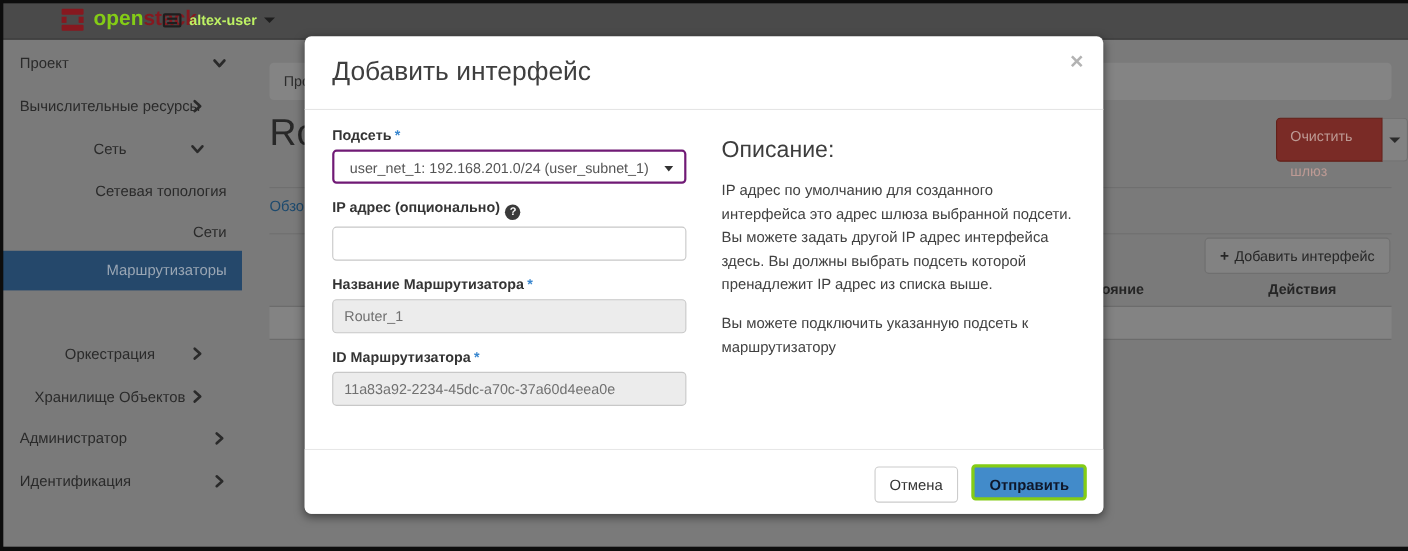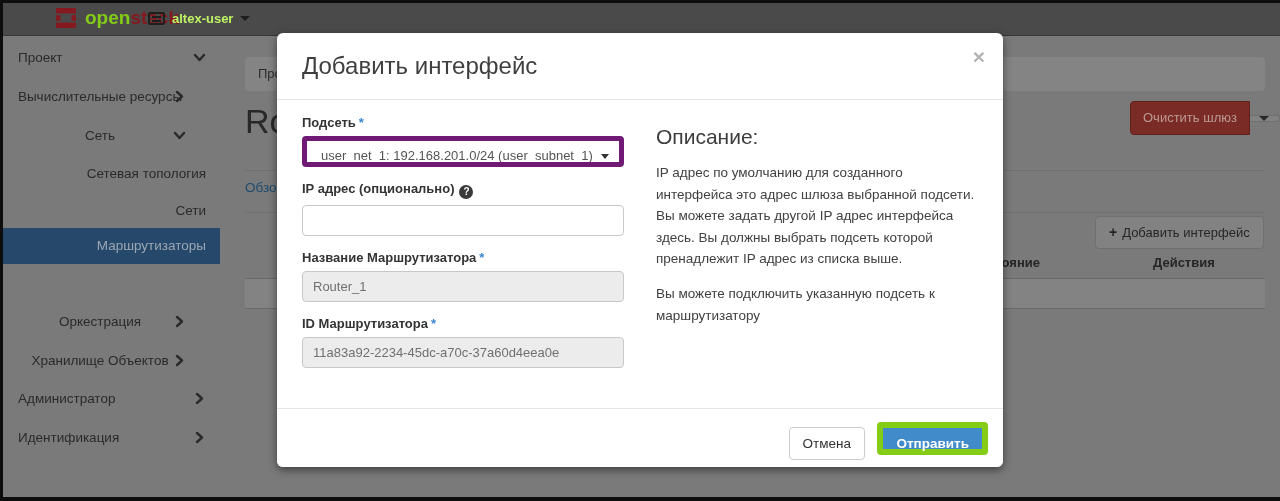--- a/index.html
+++ b/index.html
@@ -36,21 +36,21 @@
   .side-item.selected { background:#25486b; color:#9aa6b4; }
 
   
   .main { position:absolute; left:220px; top:36px; right:0; bottom:0; background:#7a7a7a; z-index:1; overflow:hidden; }
   .breadcrumb-bar { position:absolute; left:25px; top:21px; width:1020px; height:34px; background:#848484; border-radius:4px; color:#2c2c2c; font-size:13px; line-height:34px; padding-left:13px; white-space:nowrap; overflow:hidden; }
   .page-title { position:absolute; left:25px; top:66px; font-size:34px; font-weight:normal; color:#282828; white-space:nowrap; }
   .hr1 { position:absolute; left:25px; right:15px; top:134px; height:0; border-top:1px solid #6f6f6f; }
   .tab-link { position:absolute; left:25px; top:144px; font-size:13.5px; color:#1d4a6e; white-space:nowrap; }
   .tab-border { position:absolute; left:25px; right:15px; top:176px; border-top:1px solid #6f6f6f; }
 
-  .btn-split { position:absolute; left:910px; top:71px; height:22px; display:flex;align-items:center; }
+  .btn-split { position:absolute; left:940px; top:71px; height:40px; display:flex; }
   .btn-danger-dim { background:#7a2b26; color:#bd9a94; font-size:13px; border:1px solid #632019; border-radius:4px 0 0 4px; padding:0 12px; line-height:32px; cursor:pointer; }
   .btn-caret-dim { width:30px; background:#828282; border:1px solid #6f6f6f; border-left:none; border-radius:0 4px 4px 0; display:flex; align-items:center; justify-content:center; cursor:pointer; }
   .btn-caret-dim .tri { width:0; height:0; border-left:5px solid transparent; border-right:5px solid transparent; border-top:5px solid #2b2b2b; }
 
   .btn-add-if { position:absolute; left:875px; top:180px; height:33px; background:#828282; border:1px solid #6f6f6f; border-radius:4px; color:#262626; font-size:13px; line-height:31px; padding:0 13px; cursor:pointer; white-space:nowrap; }
   .btn-add-if .plus { font-weight:bold; margin-right:5px; font-size:14px; }
 
   .th-admin { position:absolute; right:240px; top:219px; font-size:13px; font-weight:bold; color:#252525; white-space:nowrap; }
   .th-actions { position:absolute; left:933px; top:219px; font-size:13px; font-weight:bold; color:#252525; }
   .th-border { position:absolute; left:25px; right:15px; top:242px; border-top:1px solid #696969; }
@@ -60,31 +60,31 @@
   .modal { position:absolute; left:277px; top:33px; width:726px; height:434px; background:#ffffff; border-radius:6px; box-shadow:0 3px 9px rgba(0,0,0,0.5); z-index:20; }
   .modal-header { position:relative; height:67px; border-bottom:1px solid #e5e5e5; padding:19px 25px 0 25px; }
   .modal-title { font-size:24px; font-weight:normal; color:#3f3f3f; }
   .modal-close { position:absolute; right:18px; top:13px; font-size:21px; font-weight:bold; color:#b3b3b3; cursor:pointer; line-height:21px; }
   .modal-body { display:flex; padding:15px 25px 0 25px; }
   .form-col { width:322px; flex:0 0 322px; }
   .form-group { margin-bottom:14px; }
   .ctl-label { display:block; font-size:13px; font-weight:bold; color:#343434; margin-bottom:6px; }
   .req { color:#3a87cf; margin-left:3px; }
   .help-circle { display:inline-block; width:14px; height:14px; border-radius:50%; background:#3a3a3a; color:#fff; font-size:10px; font-weight:bold; text-align:center; line-height:14px; margin-left:5px; vertical-align:-2px; }
-  .select-box { position:relative; height:31px; border:5px solid #701a75; border-radius:4px; background:#fff; font-size:13px; color:#555; line-height:29px; padding:0 26px 0 14px; cursor:pointer; white-space:nowrap; overflow:hidden; }
+  .select-box { position:relative; height:31px; border:2px solid #701a75; border-radius:4px; background:#fff; font-size:13px; color:#555; line-height:29px; padding:0 26px 0 14px; cursor:pointer; white-space:nowrap; overflow:hidden; }
   .select-box .tri { position:absolute; right:10px; top:13px; width:0; height:0; border-left:4px solid transparent; border-right:4px solid transparent; border-top:5px solid #333; }
   .text-input { width:100%; height:31px; border:1px solid #c8c8c8; border-radius:4px; font-size:13px; color:#555; padding:0 10px; font-family:"Liberation Sans", sans-serif; background:#fff; }
   .text-input:disabled { background:#ececec; color:#707070; }
   .desc-col { margin-left:32px; width:336px; }
   .desc-col h3 { font-size:21px; font-weight:normal; color:#3d3d3d; margin:10px 0 0 0; }
   .desc-col p { font-size:13.5px; color:#414141; line-height:1.6; margin-top:13px; }
   .modal-footer { position:absolute; left:0; right:0; bottom:0; height:59px; border-top:1px solid #e5e5e5; border-radius:0 0 6px 6px; padding:13px 15px; text-align:right; background:#fff; }
   .btn { display:inline-block; height:33px; padding:0 13px; font-size:13.5px; line-height:31px; border-radius:4px; cursor:pointer; font-family:"Liberation Sans", sans-serif; }
   .btn-cancel { background:#fff; border:1px solid #cccccc; color:#333; margin-right:8px; }
-  .btn-primary { background:#428bca; border:6px solid #84cc16; color:#ffffff; font-weight:bold; }
+  .btn-primary { background:#428bca; border:3px solid #84cc16; color:#0f172a; font-weight:bold; }
 </style>
 </head>
 <body>
 
 <div class="navbar">
   <div class="brand">
     <svg width="22" height="22" viewBox="0 0 22 22">
       <rect x="1" y="1" width="20" height="5.5" rx="1" fill="#86181f"></rect>
       <rect x="1" y="8.2" width="4.5" height="5.6" fill="#86181f"></rect>
       <rect x="16.5" y="8.2" width="4.5" height="5.6" fill="#86181f"></rect>

